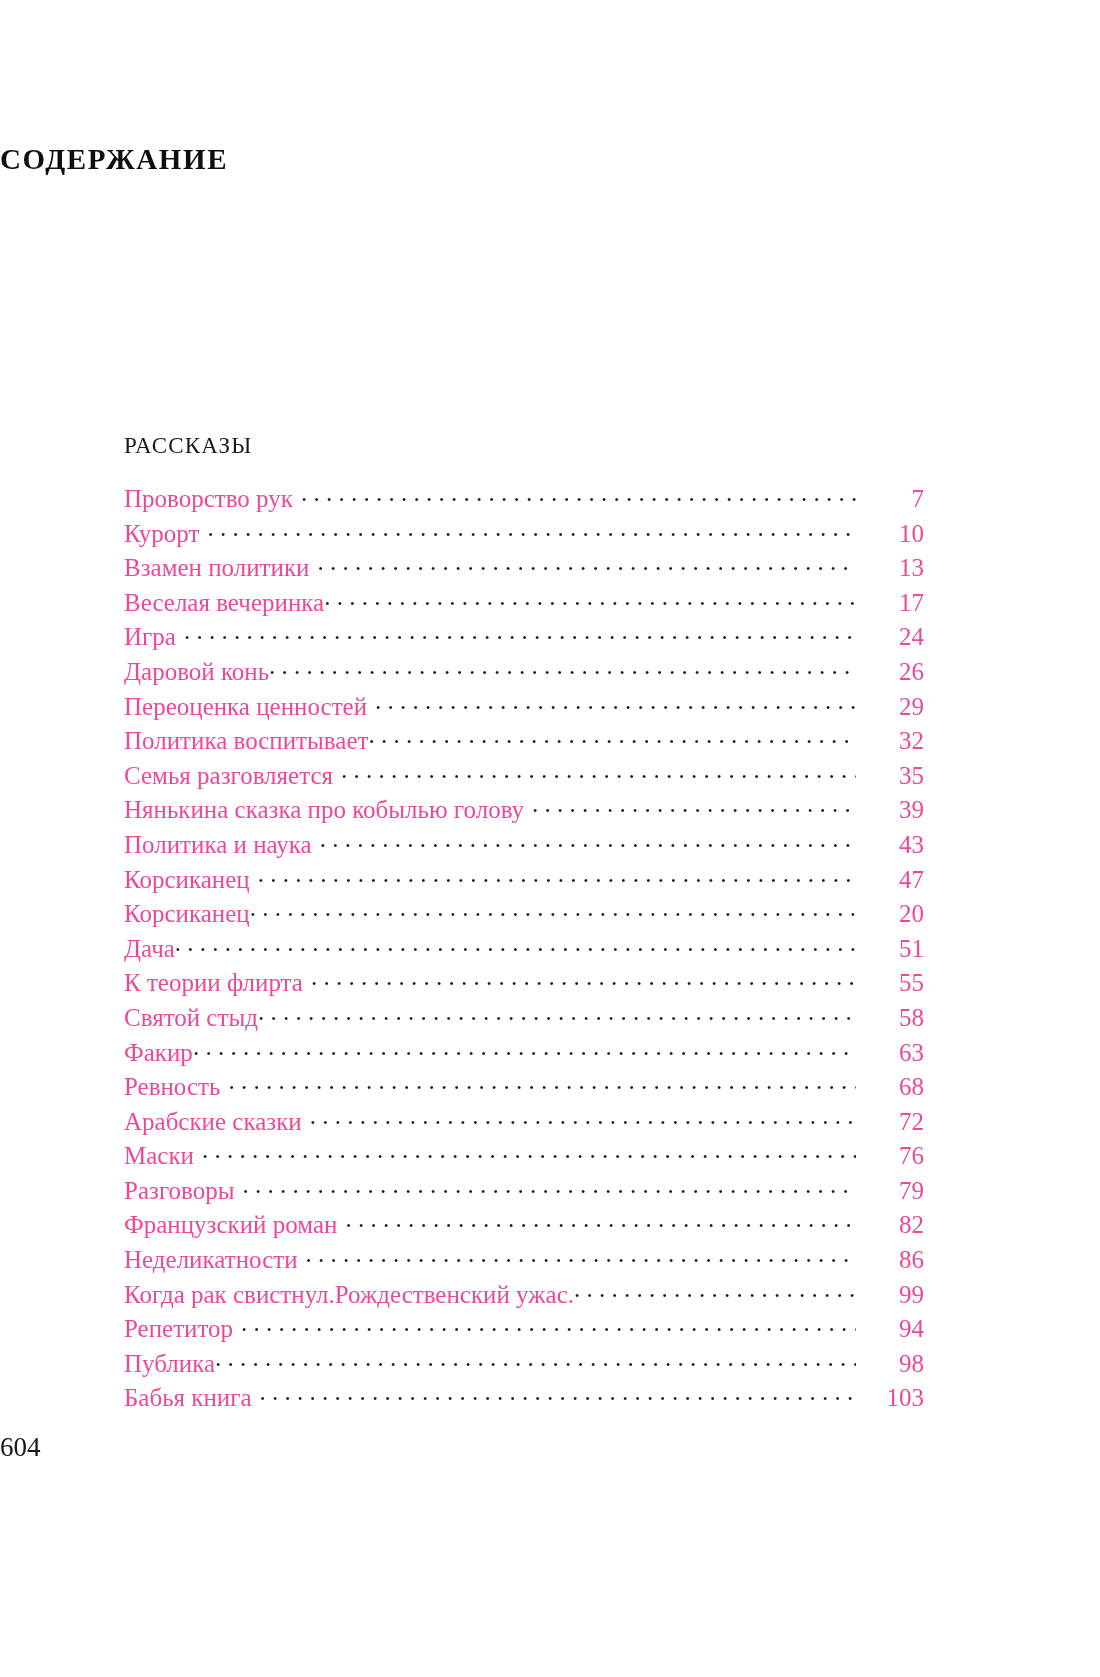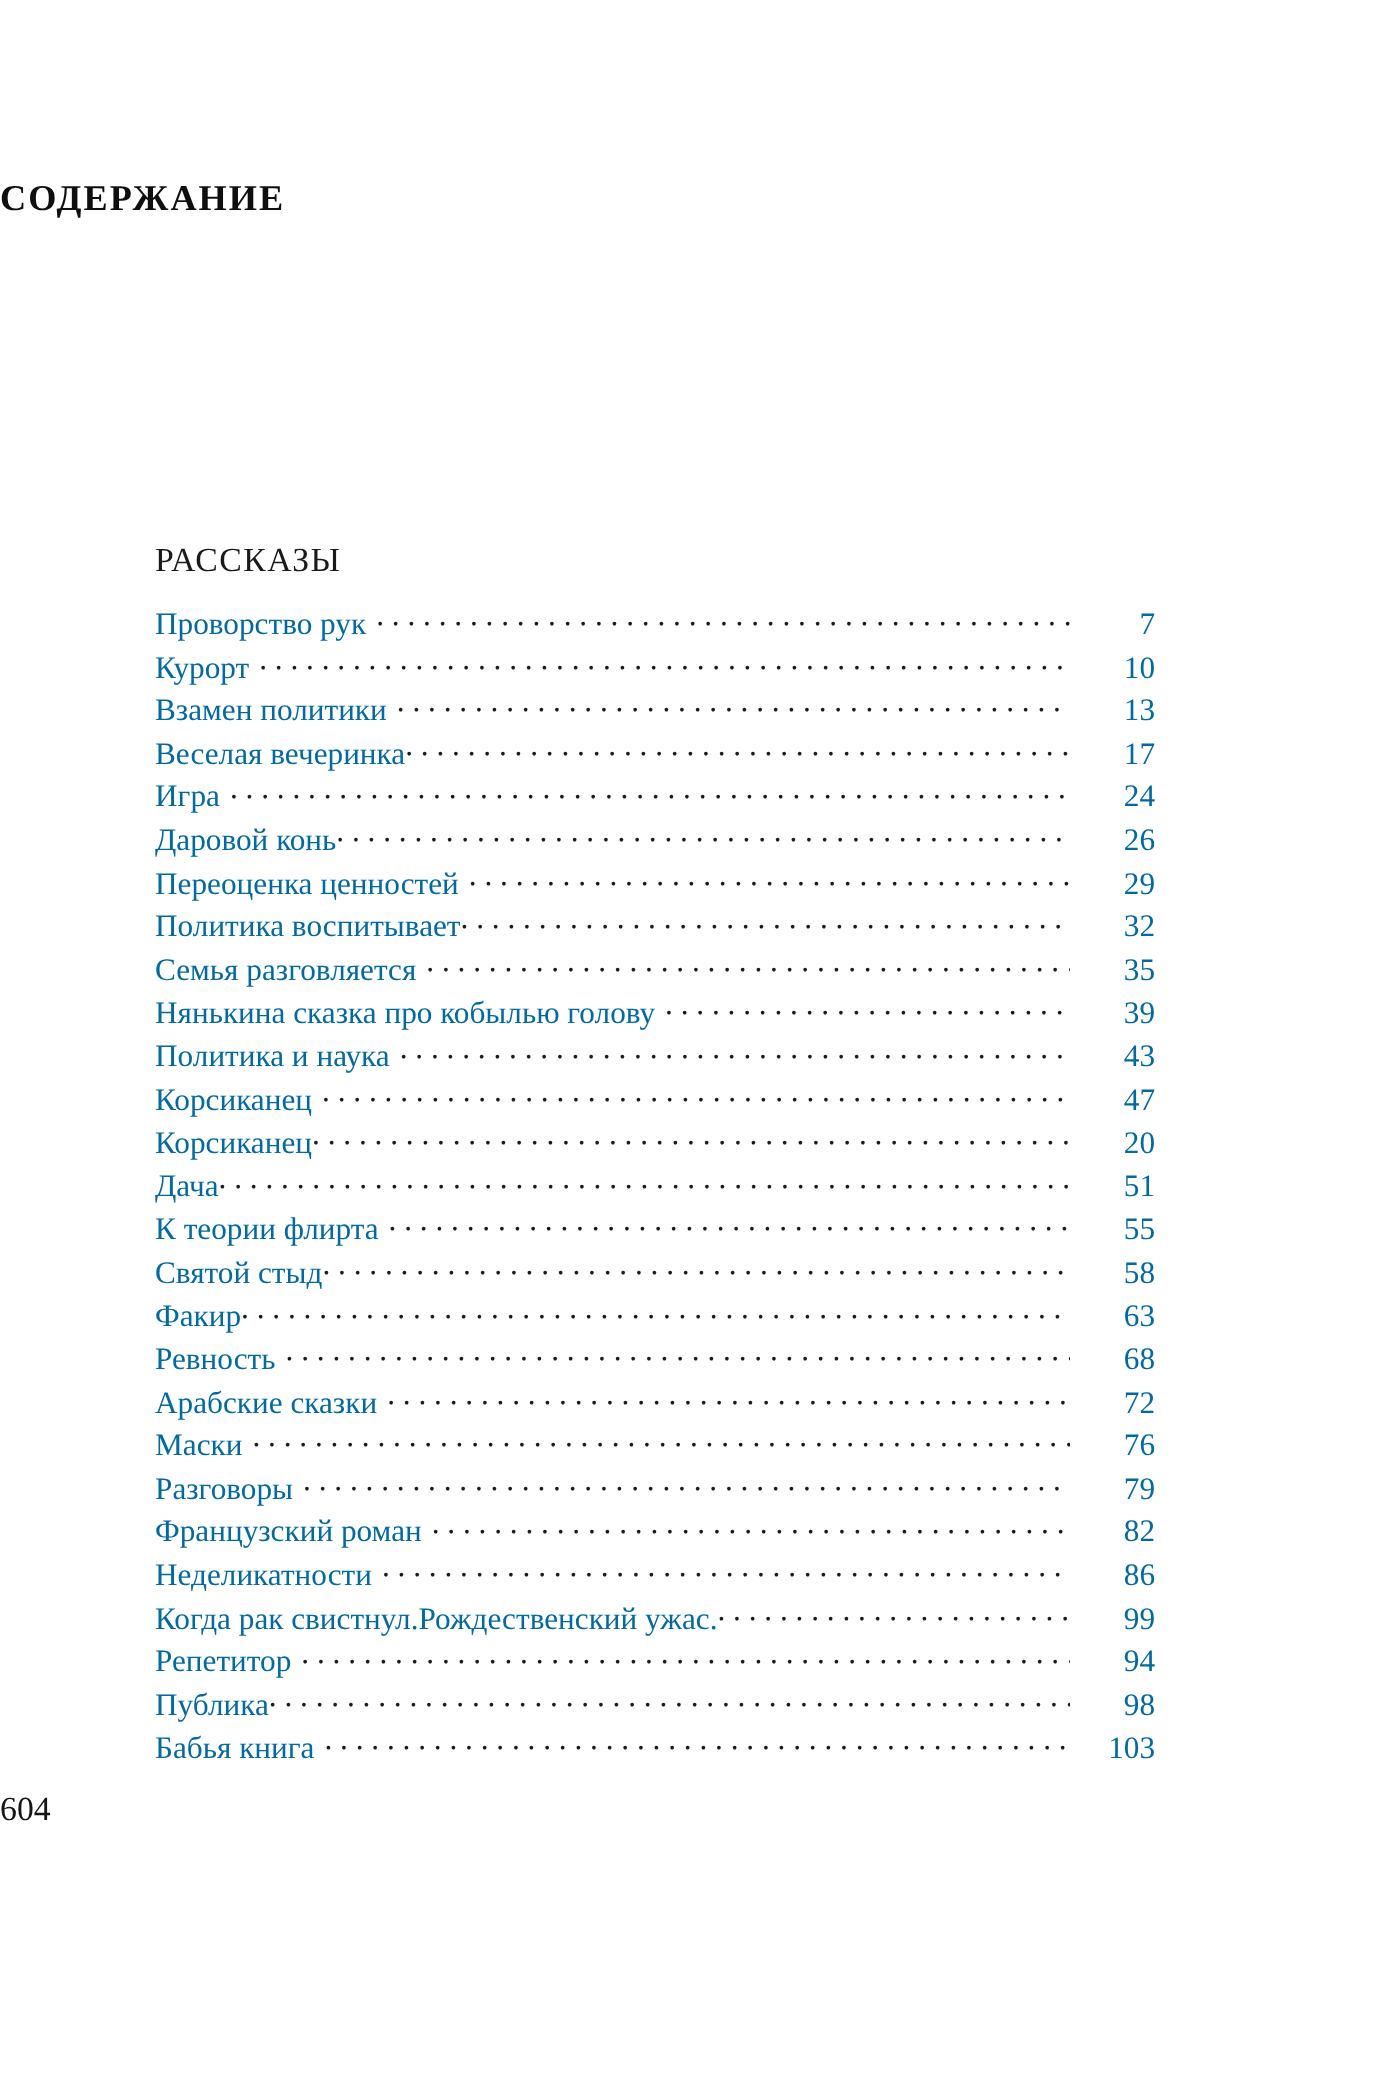--- a/index.html
+++ b/index.html
@@ -30,41 +30,41 @@
     font-weight: bold;
     letter-spacing: 1.6px;
     color: #0f0f0f;
   }
 
   
   .section-heading {
     position: absolute;
     top: 433px;
     left: 124px;
-    font-size: 27px;
+    font-size: 23px;
     font-weight: normal;
     letter-spacing: 1.2px;
     color: #1a1a1a;
   }
 
   
   .toc-list {
     position: absolute;
     top: 482px;
     left: 124px;
     width: 800px;
   }
 
   .toc-row {
     display: flex;
     align-items: baseline;
     width: 100%;
     height: 34.6px;
     font-size: 25px;
-    color: #0369a1;
+    color: #ec4899;
     white-space: nowrap;
   }
 
   .toc-label {
     flex: 0 0 auto;
     padding-right: 6px;
   }
 
   .toc-leader {
     flex: 1 1 auto;

